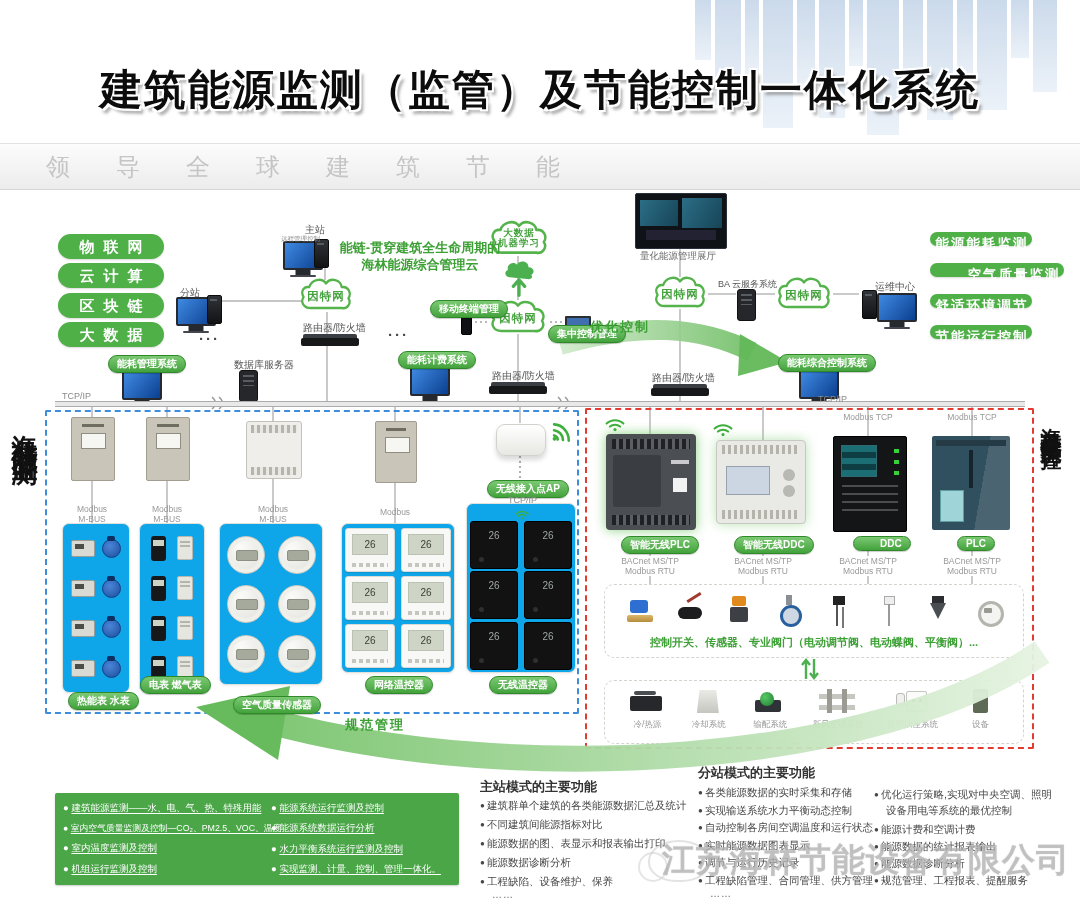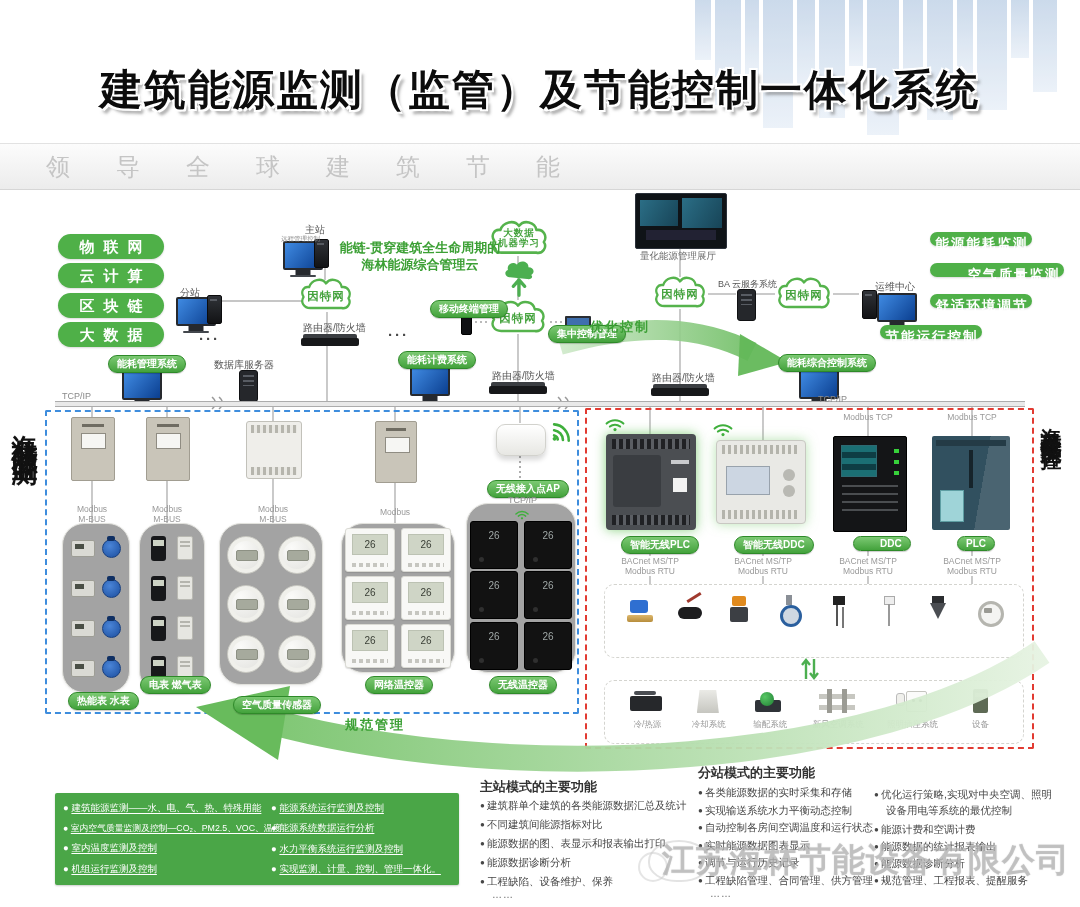--- a/index.html
+++ b/index.html
@@ -81,21 +81,21 @@
   .tw1{position:relative;width:48px;height:42px;background:#f8f8f6;border:1px solid #dadad4;border-radius:3px;box-shadow:0 1px 1px rgba(0,0,0,.1);}
   .tw1 b{position:absolute;left:6px;top:5px;right:6px;height:19px;background:#cfd5c6;border:1px solid #bcc2b3;
       font-size:10px;font-weight:400;color:#3a3f36;display:flex;align-items:center;justify-content:center;}
   .tw1::after{content:"";position:absolute;left:6px;right:6px;bottom:4px;height:4px;
       background:repeating-linear-gradient(90deg,#c6c6c0 0 4px,transparent 4px 7px);}
   .tb1{position:relative;width:46px;height:46px;background:#121212;border:1px solid #000;border-radius:3px;
       color:#9fa7a6;font-size:10px;display:flex;justify-content:center;}
   .tb1 b{font-weight:400;margin-top:8px;}
   .tb1::after{content:"";position:absolute;left:8px;bottom:6px;width:5px;height:5px;background:#2f2f2f;border-radius:50%;}
   .grid23{display:grid;grid-template-columns:1fr 1fr;justify-items:center;align-content:space-evenly;height:100%;}
-  .gbox{background:#a3a3a3;border:1px solid #e2e2dd;border-radius:22px;box-shadow:0 1px 3px rgba(0,0,0,.07);}
+  .gbox{background:#0ea5e9;border:1px solid #e2e2dd;border-radius:7px;box-shadow:0 1px 3px rgba(0,0,0,.07);}
   
   .plc1{width:90px;height:96px;background:#4b4e52;border-radius:4px;box-shadow:0 0 12px rgba(125,205,115,.9);}
   .plc1::before{content:"";position:absolute;top:5px;left:6px;right:6px;height:10px;
       background:repeating-linear-gradient(90deg,#202124 0 4px,#5b5e63 4px 7px);}
   .plc1::after{content:"";position:absolute;bottom:5px;left:6px;right:6px;height:10px;
       background:repeating-linear-gradient(90deg,#202124 0 4px,#5b5e63 4px 7px);}
   .plc1 .door{position:absolute;left:7px;top:21px;width:48px;height:52px;background:#3a3d41;border-radius:3px;}
   .plc1 .qr{position:absolute;right:9px;top:44px;width:14px;height:14px;background:#f2f2f2;}
   .plc1 .tag2{position:absolute;right:7px;top:26px;width:18px;height:4px;background:#c8cacd;}
   .ddc1{width:88px;height:82px;background:#e9e9e5;border:1px solid #c8c8c2;border-radius:4px;box-shadow:0 0 12px rgba(125,205,115,.55);}
@@ -242,21 +242,21 @@
   </svg>
 
   <div class="abs pill l3" style="left:58px;top:234px;z-index:4;">物联网</div>
   <div class="abs pill l3" style="left:58px;top:263px;z-index:4;">云计算</div>
   <div class="abs pill l3" style="left:58px;top:293px;z-index:4;">区块链</div>
   <div class="abs pill l3" style="left:58px;top:322px;z-index:4;">大数据</div>
 
   <div class="abs pill l6" style="left:930px;top:232px;z-index:4;">能源能耗监测</div>
   <div class="abs pill l6" style="left:930px;top:263px;z-index:4;padding-left:32px;">空气质量监测</div>
   <div class="abs pill l6" style="left:930px;top:294px;z-index:4;">舒适环境调节</div>
-  <div class="abs pill l6" style="left:880px;top:325px;z-index:4;">节能运行控制</div>
+  <div class="abs pill l6" style="left:930px;top:325px;z-index:4;">节能运行控制</div>
 
   <div class="abs lbl" style="left:305px;top:223px;z-index:4;">主站</div>
   <div class="abs" style="left:281px;top:235px;font-size:6.5px;color:#8a8a8a;z-index:4;">远程管理控制</div>
   <div class="abs mon" style="left:283px;top:241px;z-index:2;"></div>
   <div class="abs tw" style="left:314px;top:239px;z-index:2;"></div>
 
   <div class="abs lbl" style="left:180px;top:286px;z-index:4;">分站</div>
   <div class="abs mon" style="left:176px;top:297px;z-index:2;"></div>
   <div class="abs tw" style="left:207px;top:295px;z-index:2;"></div>
   <div class="abs dots" style="left:199px;top:330px;z-index:4;">···</div>
@@ -323,21 +323,21 @@
   <div class="abs tw" style="left:862px;top:290px;z-index:2;"></div>
   <div class="abs mon" style="left:877px;top:293px;z-index:2;"></div>
 
   <div class="abs lbl" style="left:303px;top:321px;z-index:4;">路由器/防火墙</div>
   <div class="abs sw" style="left:301px;top:338px;z-index:2;"></div>
   <div class="abs lbl" style="left:492px;top:369px;z-index:4;">路由器/防火墙</div>
   <div class="abs sw" style="left:489px;top:386px;z-index:2;"></div>
   <div class="abs lbl" style="left:652px;top:371px;z-index:4;">路由器/防火墙</div>
   <div class="abs sw" style="left:651px;top:388px;z-index:2;"></div>
 
-  <div class="abs lbl" style="left:214px;top:358px;z-index:4;">数据库服务器</div>
+  <div class="abs lbl" style="left:234px;top:358px;z-index:4;">数据库服务器</div>
   <div class="abs sv" style="left:239px;top:370px;z-index:2;"></div>
   <span class="abs tag" style="left:108px;top:355px;z-index:4;">能耗管理系统</span>
   <div class="abs mon" style="left:122px;top:371px;z-index:2;"></div>
   <span class="abs tag" style="left:398px;top:351px;z-index:4;">能耗计费系统</span>
   <div class="abs mon" style="left:410px;top:367px;z-index:2;"></div>
   <span class="abs tag" style="left:778px;top:354px;z-index:4;">能耗综合控制系统</span>
   <div class="abs mon" style="left:799px;top:370px;z-index:2;"></div>
 
   <div class="abs green-t" style="left:590px;top:318px;font-size:13px;letter-spacing:2px;z-index:4;">优化控制</div>
   <div class="abs tcpip" style="left:62px;top:391px;z-index:4;">TCP/IP</div>
@@ -539,20 +539,21 @@
     <div style="display:flex;justify-content:space-evenly;align-items:center;height:44px;padding-top:4px;">
       <span class="vi v1"></span>
       <span class="vi v2"></span>
       <span class="vi v3"></span>
       <span class="vi v4"></span>
       <span class="vi v5"></span>
       <span class="vi v6"></span>
       <span class="vi v7"></span>
       <span class="vi v8"></span>
     </div>
+    <div class="green-t" style="text-align:center;font-size:11px;margin-top:2px;">控制开关、传感器、专业阀门（电动调节阀、电动蝶阀、平衡阀）...</div>
   </div>
 
   <svg class="abs" style="left:799px;top:657px;z-index:3;" width="22" height="24" viewBox="0 0 22 24">
     <g stroke="#4caf50" stroke-width="2.4" fill="none">
         <path d="M7 22 V4 M3 8 L7 3 L11 8"></path>
         <path d="M15 2 V20 M11 16 L15 21 L19 16"></path>
       </g>
   </svg>
 
   <div class="abs dashpanel" style="left:604px;top:680px;width:418px;height:62px;z-index:2;background:#fff;">

